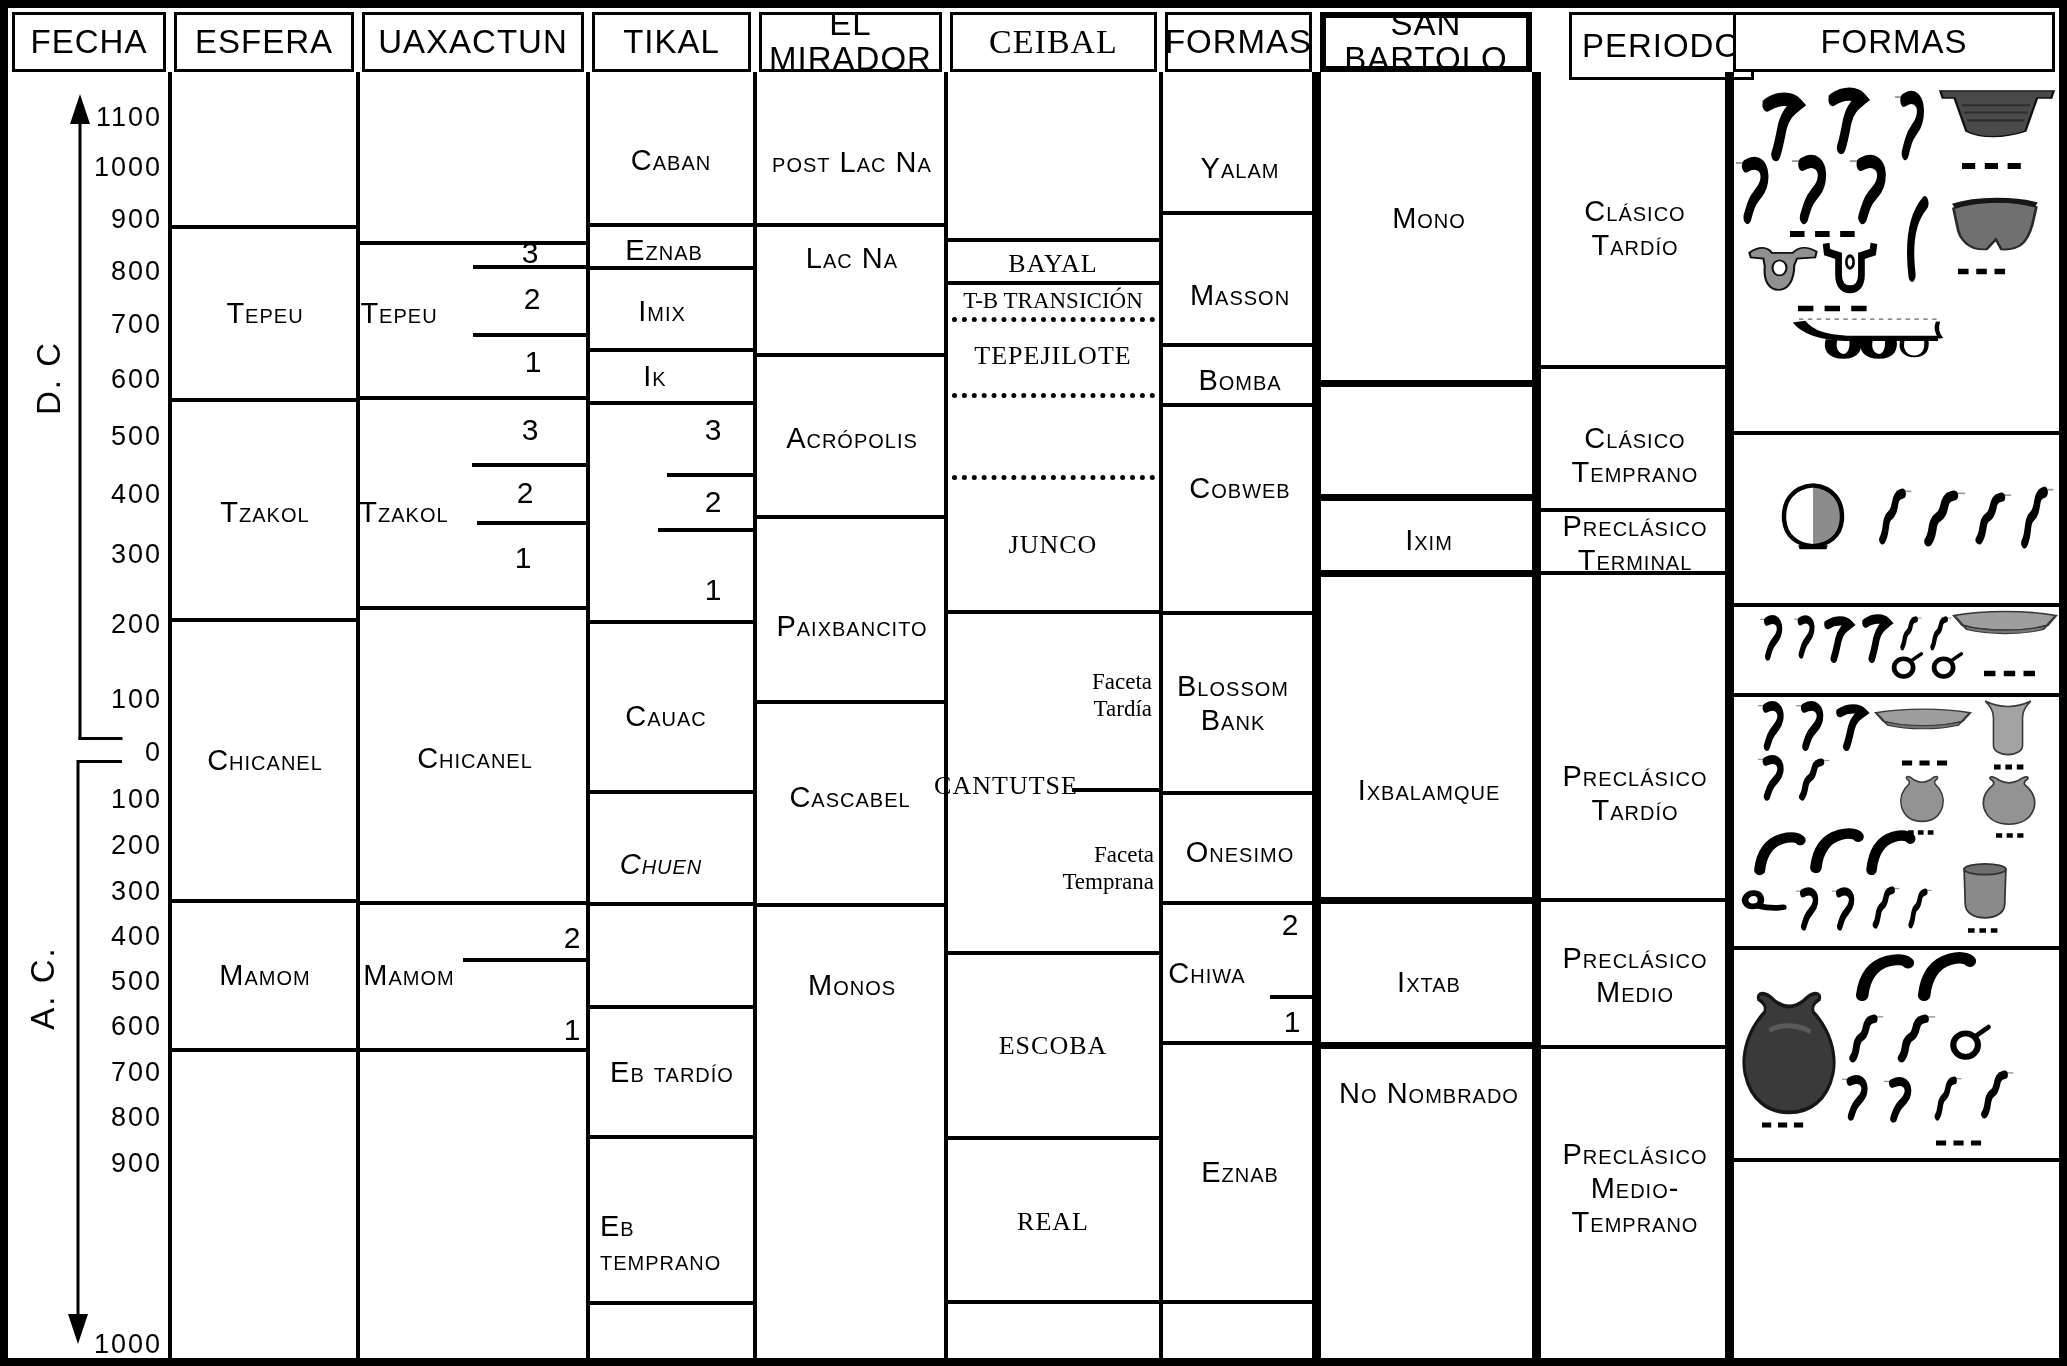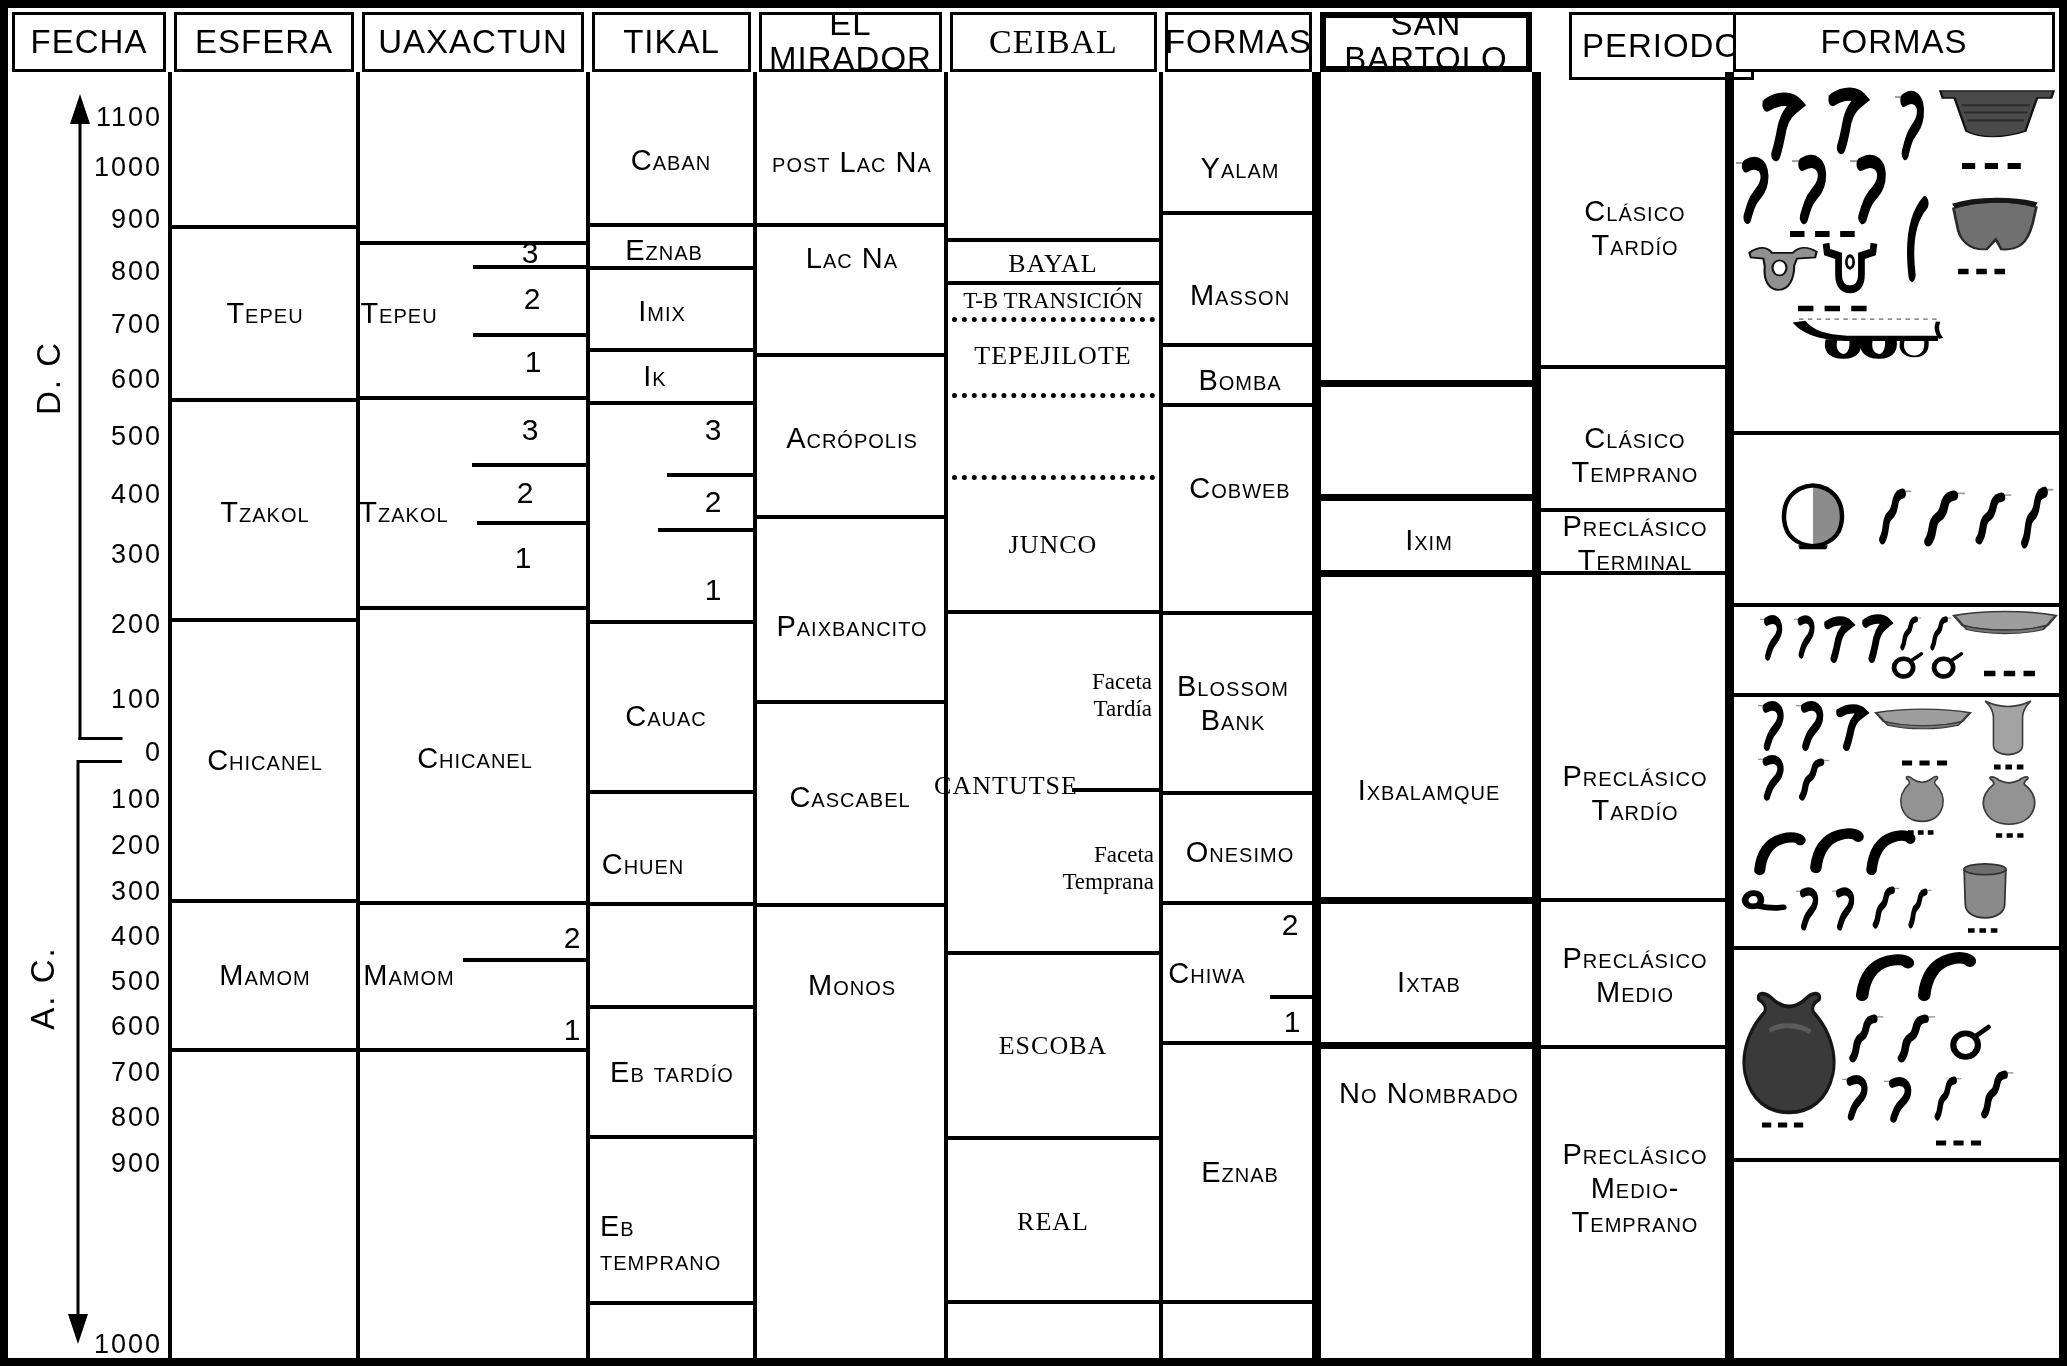--- a/index.html
+++ b/index.html
@@ -395,21 +395,21 @@
     <div class="ink" style="left: 667px; top: 473px; width: 88px; height: 4px;"></div>
     <div class="ink" style="left: 658px; top: 528px; width: 97px; height: 4px;"></div>
     <div class="lbl" style="top: 142.89px; left: 496px; width: 350px;">Caban</div>
     <div class="lbl" style="top: 232.89px; left: 489px; width: 350px;">Eznab</div>
     <div class="lbl" style="top: 293.89px; left: 487px; width: 350px;">Imix</div>
     <div class="lbl" style="top: 358.89px; left: 480px; width: 350px;">Ik</div>
     <div class="lbl num" style="top: 412.3px; left: 538px; width: 350px;">3</div>
     <div class="lbl num" style="top: 484.3px; left: 538px; width: 350px;">2</div>
     <div class="lbl num" style="top: 572.3px; left: 538px; width: 350px;">1</div>
     <div class="lbl" style="top: 698.89px; left: 491px; width: 350px;">Cauac</div>
-    <div class="lbl" style="top: 846.89px; left: 468px; width: 350px;">Chuen</div>
+    <div class="lbl" style="top: 846.89px; left: 486px; width: 350px; font-style: italic;">Chuen</div>
     <div class="lbl" style="top: 1054.89px; left: 497px; width: 350px;">Eb tardío</div>
     <div class="lbl" style="top: 1208.78px; left: 600px; text-align: left; width: 300px;">Eb
 temprano</div>
     <div class="ink" style="left: 755px; top: 223px; width: 191px; height: 4px;"></div>
     <div class="ink" style="left: 755px; top: 353px; width: 191px; height: 4px;"></div>
     <div class="ink" style="left: 755px; top: 515px; width: 191px; height: 4px;"></div>
     <div class="ink" style="left: 755px; top: 700px; width: 191px; height: 4px;"></div>
     <div class="ink" style="left: 755px; top: 903px; width: 191px; height: 4px;"></div>
     <div class="lbl" style="top: 144.89px; left: 677px; width: 350px;">post Lac Na</div>
     <div class="lbl" style="top: 240.89px; left: 677px; width: 350px;">Lac Na</div>
@@ -456,20 +456,21 @@
     <div class="lbl" style="top: 834.89px; left: 1065px; width: 350px;">Onesimo</div>
     <div class="lbl num" style="top: 907.3px; left: 1115px; width: 350px;">2</div>
     <div class="lbl" style="top: 955.89px; left: 1032px; width: 350px;">Chiwa</div>
     <div class="lbl num" style="top: 1004.3px; left: 1117px; width: 350px;">1</div>
     <div class="lbl" style="top: 1154.89px; left: 1065px; width: 350px;">Eznab</div>
     <div class="ink" style="left: 1316px; top: 379.5px; width: 220px; height: 7px;"></div>
     <div class="ink" style="left: 1316px; top: 493.5px; width: 220px; height: 7px;"></div>
     <div class="ink" style="left: 1316px; top: 569.5px; width: 220px; height: 7px;"></div>
     <div class="ink" style="left: 1316px; top: 896.5px; width: 220px; height: 7px;"></div>
     <div class="ink" style="left: 1316px; top: 1041.5px; width: 220px; height: 7px;"></div>
+    <div class="lbl" style="top: 200.89px; left: 1254px; width: 350px;">Mono</div>
     <div class="lbl" style="top: 522.89px; left: 1254px; width: 350px;">Ixim</div>
     <div class="lbl" style="top: 772.89px; left: 1254px; width: 350px;">Ixbalamque</div>
     <div class="lbl" style="top: 964.89px; left: 1254px; width: 350px;">Ixtab</div>
     <div class="lbl" style="top: 1075.89px; left: 1254px; width: 350px;">No Nombrado</div>
     <div class="ink" style="left: 1536px; top: 365px; width: 193px; height: 4px;"></div>
     <div class="ink" style="left: 1536px; top: 508px; width: 193px; height: 4px;"></div>
     <div class="ink" style="left: 1536px; top: 571px; width: 193px; height: 4px;"></div>
     <div class="ink" style="left: 1536px; top: 898px; width: 193px; height: 4px;"></div>
     <div class="ink" style="left: 1536px; top: 1045px; width: 193px; height: 4px;"></div>
     <div class="lbl" style="top: 193.78px; left: 1460px; width: 350px;">Clásico

